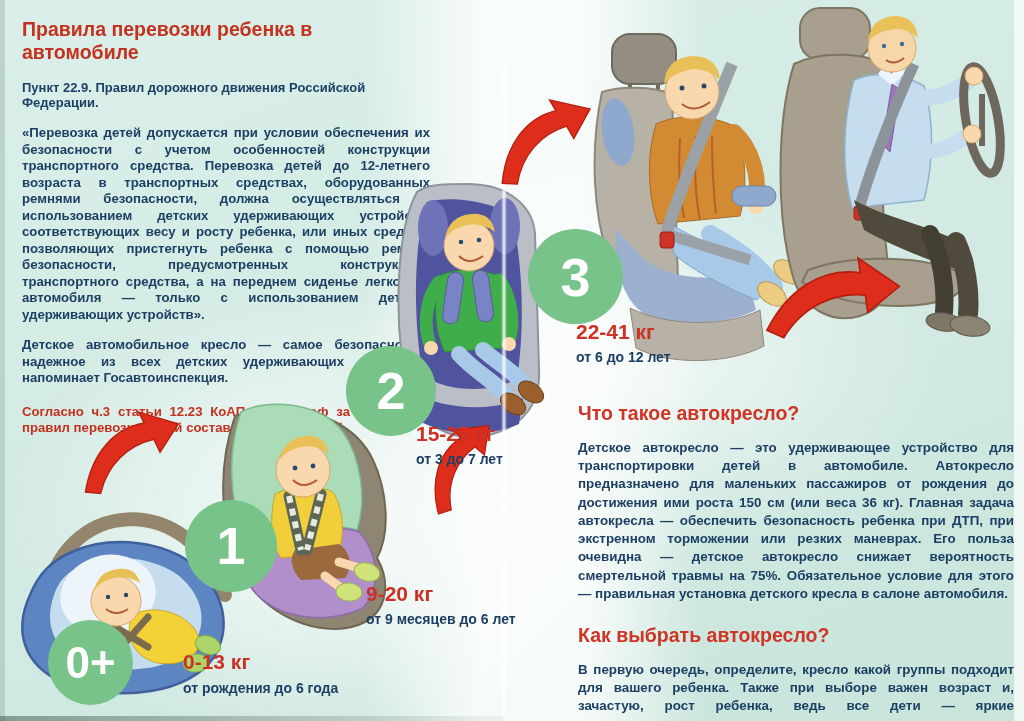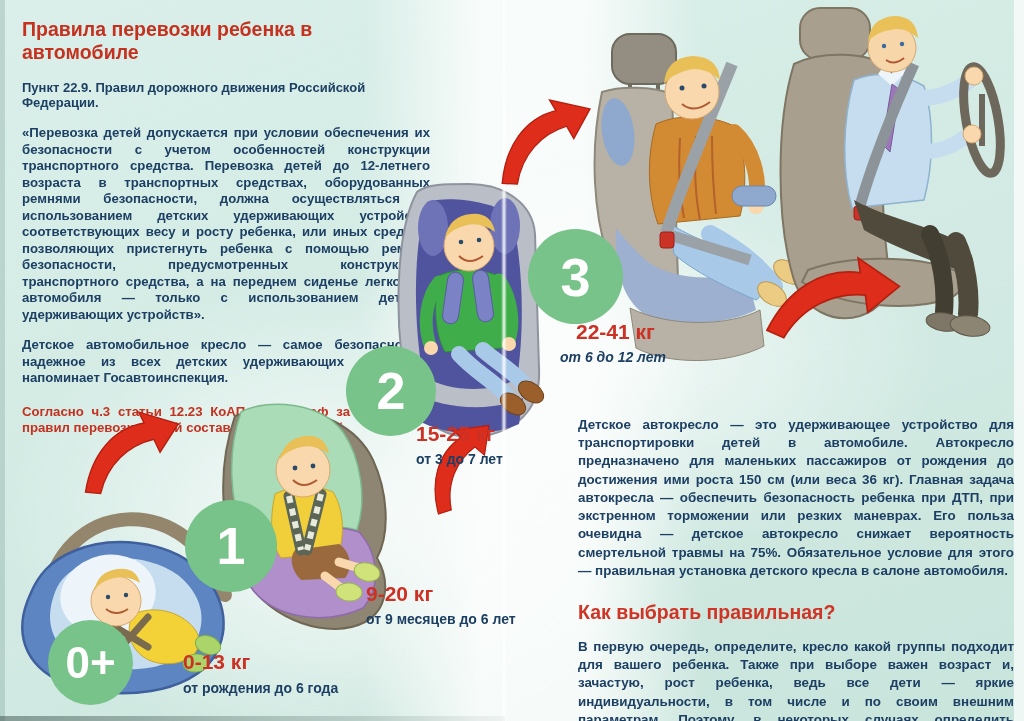--- a/index.html
+++ b/index.html
@@ -42,22 +42,23 @@
 
   <div class="left-col">
     <h1 class="title">Правила перевозки ребенка в автомобиле</h1>
     <p class="subtitle">Пункт 22.9. Правил дорожного движения Российской Федерации.</p>
     <p class="para">«Перевозка детей допускается при условии обеспечения их безопасности с учетом особенностей конструкции транспортного средства. Перевозка детей до 12-летнего возраста в транспортных средствах, оборудованных ремнями безопасности, должна осуществляться с использованием детских удерживающих устройств, соответствующих весу и росту ребенка, или иных средств, позволяющих пристегнуть ребенка с помощью ремней безопасности, предусмотренных конструкцией транспортного средства, а на переднем сиденье легкового автомобиля — только с использованием детских удерживающих устройств».</p>
     <p class="para note">Детское автомобильное кресло — самое безопасное и надежное из всех детских удерживающих устройств, напоминает Госавтоинспекция.</p>
     <p class="para fine">Согласно ч.3 статьи 12.23 КоАП РФ, штраф за нарушение правил перевозки детей составляет 3000 рублей.</p>
   </div>
 
   <div class="right-col">
+    <h2 class="sec-h">Что такое автокресло?</h2>
     <p class="sec-b">Детское автокресло — это удерживающее устройство для транспортировки детей в автомобиле. Автокресло предназначено для маленьких пассажиров от рождения до достижения ими роста 150 см (или веса 36 кг). Главная задача автокресла — обеспечить безопасность ребенка при ДТП, при экстренном торможении или резких маневрах. Его польза очевидна — детское автокресло снижает вероятность смертельной травмы на 75%. Обязательное условие для этого — правильная установка детского кресла в салоне автомобиля.</p>
-    <h2 class="sec-h">Как выбрать правильная?</h2>
+    <h2 class="sec-h">Как выбрать автокресло?</h2>
     <p class="sec-b">В первую очередь, определите, кресло какой группы подходит для вашего ребенка. Также при выборе важен возраст и, зачастую, рост ребенка, ведь все дети — яркие индивидуальности, в том числе и по своим внешним параметрам. Поэтому, в некоторых случаях определить правильную группу автокресла без специалиста очень сложно.</p>
   </div>
 
   <svg class="illus" style="left:0;top:455px;" width="255" height="255" viewBox="0 0 255 255">
     <path d="M45 150 C60 40 190 35 225 140" fill="none" stroke="#93866c" stroke-width="14" stroke-linecap="round"></path>
     <path d="M30 140 C14 175 22 210 64 228 C120 248 190 238 214 202 C232 172 224 138 196 112 C166 86 112 80 74 96 C50 106 38 120 30 140 Z" fill="#5c85c2" stroke="#3f609d" stroke-width="2.5"></path>
     <path d="M54 140 C44 168 52 196 88 208 C134 222 180 212 196 186 C208 162 200 138 178 120 C150 100 106 98 78 112 C64 120 58 128 54 140 Z" fill="#c6ddf0"></path>
     <ellipse cx="108" cy="140" rx="48" ry="40" fill="#edf5fb" transform="rotate(-12 108 140)"></ellipse>
     <path d="M136 158 C158 150 184 158 196 176 C204 190 196 204 176 208 C152 212 134 200 130 182 C128 170 130 162 136 158 Z" fill="#f3d238" stroke="#c8a52e"></path>
     <ellipse cx="208" cy="190" rx="13" ry="9" fill="#abd56b" stroke="#7fae45" transform="rotate(20 208 190)"></ellipse>
@@ -184,20 +185,20 @@
   <div class="wlabel" style="left:183px;top:650px;">0-13 кг</div>
   <div class="alabel" style="left:183px;top:680px;">от рождения до 6 года</div>
 
   <div class="wlabel" style="left:366px;top:582px;">9-20 кг</div>
   <div class="alabel" style="left:366px;top:611px;">от 9 месяцев до 6 лет</div>
 
   <div class="wlabel" style="left:416px;top:422px;">15-25 кг</div>
   <div class="alabel" style="left:416px;top:451px;">от 3 до 7 лет</div>
 
   <div class="wlabel" style="left:576px;top:320px;">22-41 кг</div>
-  <div class="alabel" style="left:560px;top:349px;font-style:italic;">от 6 до 12 лет</div>
+  <div class="alabel" style="left:576px;top:349px;">от 6 до 12 лет</div>
 
   <div class="crease"></div>
   <div class="left-edge"></div>
   <div class="right-edge"></div>
   <div class="bottom-shadow"></div>
 
 </div>
 
 </body></html>

